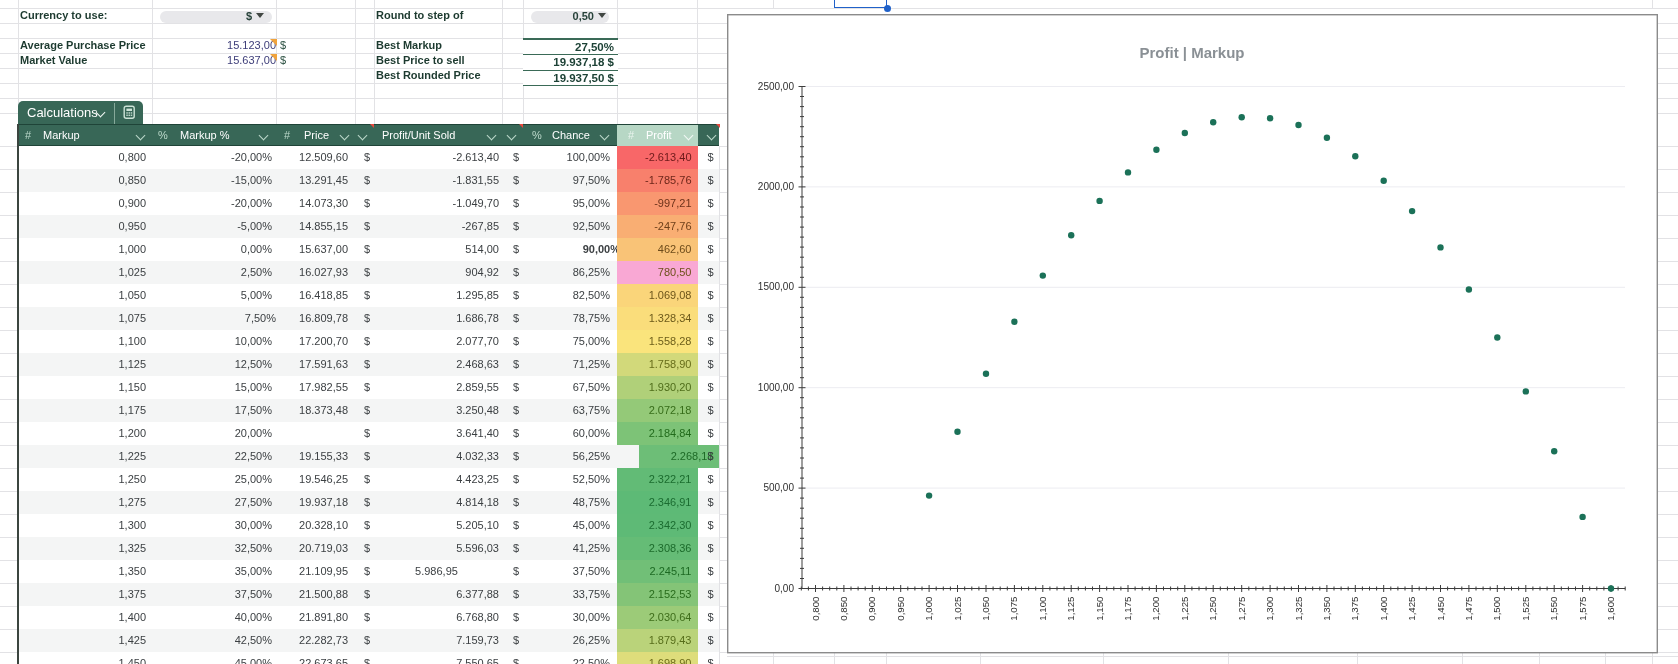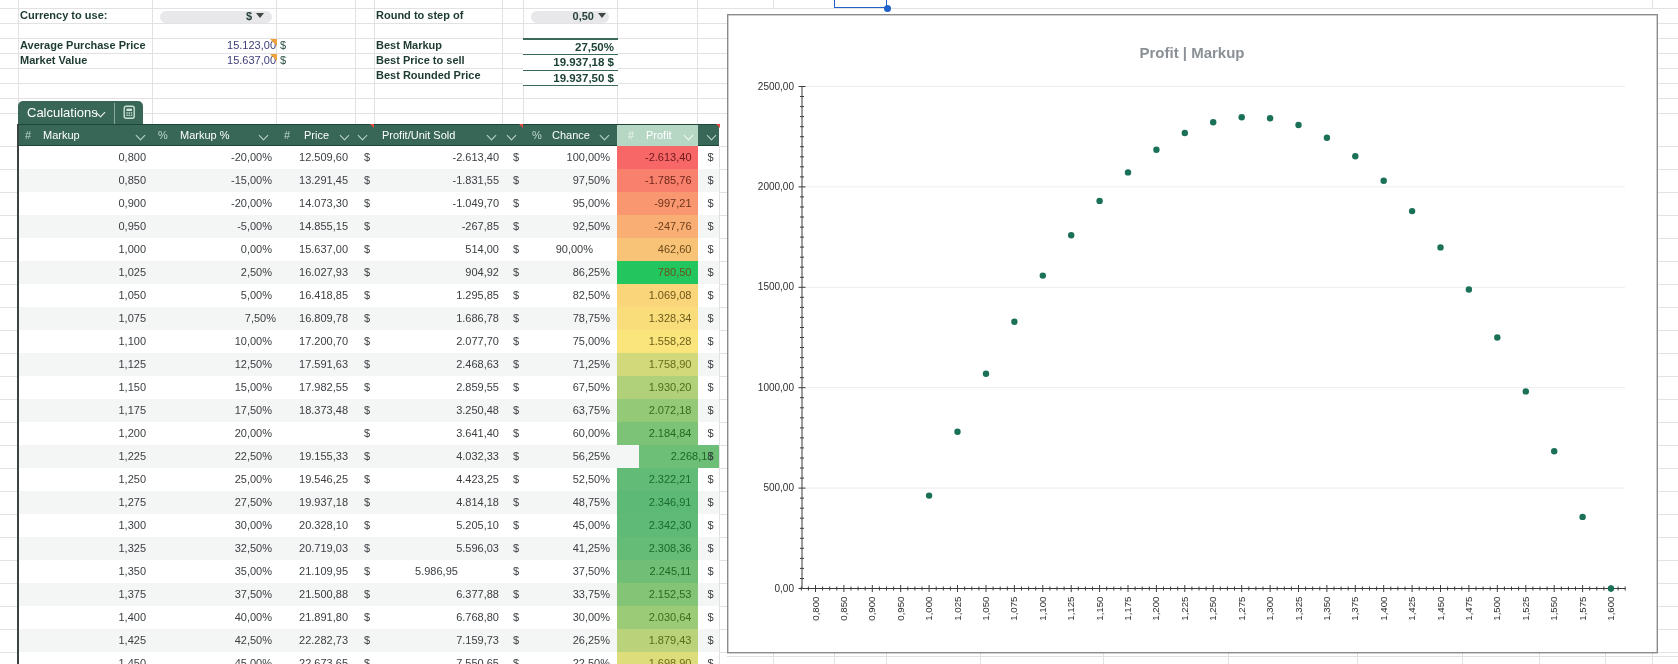--- a/index.html
+++ b/index.html
@@ -245,33 +245,33 @@
 <span style="left:599px;width:81px;background:#f9ae73;color:#6d3f1a;padding-right:6.5px;">-247,76</span>
 <span style="left:689.5px;text-align:left;">$</span>
 </div>
 <div class="row" style="top:238px;background:#ffffff;">
 <span style="left:0;width:128px;">1,000</span>
 <span style="left:128px;width:126px;">0,00%</span>
 <span style="left:252px;width:78px;">15.637,00</span>
 <span style="left:346px;text-align:left;">$</span>
 <span style="left:356px;width:125px;">514,00</span>
 <span style="left:495px;text-align:left;">$</span>
-<span style="left:488px;width:87px;">90,00%</span>
+<span style="left:515px;width:87px;font-weight:bold;">90,00%</span>
 <span style="left:599px;width:81px;background:#f9c377;color:#6d4b1a;padding-right:6.5px;">462,60</span>
 <span style="left:689.5px;text-align:left;">$</span>
 </div>
 <div class="row" style="top:261px;background:#f4f5f5;">
 <span style="left:0;width:128px;">1,025</span>
 <span style="left:128px;width:126px;">2,50%</span>
 <span style="left:252px;width:78px;">16.027,93</span>
 <span style="left:346px;text-align:left;">$</span>
 <span style="left:356px;width:125px;">904,92</span>
 <span style="left:495px;text-align:left;">$</span>
 <span style="left:505px;width:87px;">86,25%</span>
-<span style="left:599px;width:81px;background:#22c55e;color:#6d501a;padding-right:6.5px;">780,50</span>
+<span style="left:599px;width:81px;background:#f9a8d4;color:#6d501a;padding-right:6.5px;">780,50</span>
 <span style="left:689.5px;text-align:left;">$</span>
 </div>
 <div class="row" style="top:284px;background:#ffffff;">
 <span style="left:0;width:128px;">1,050</span>
 <span style="left:128px;width:126px;">5,00%</span>
 <span style="left:252px;width:78px;">16.418,85</span>
 <span style="left:346px;text-align:left;">$</span>
 <span style="left:356px;width:125px;">1.295,85</span>
 <span style="left:495px;text-align:left;">$</span>
 <span style="left:505px;width:87px;">82,50%</span>

